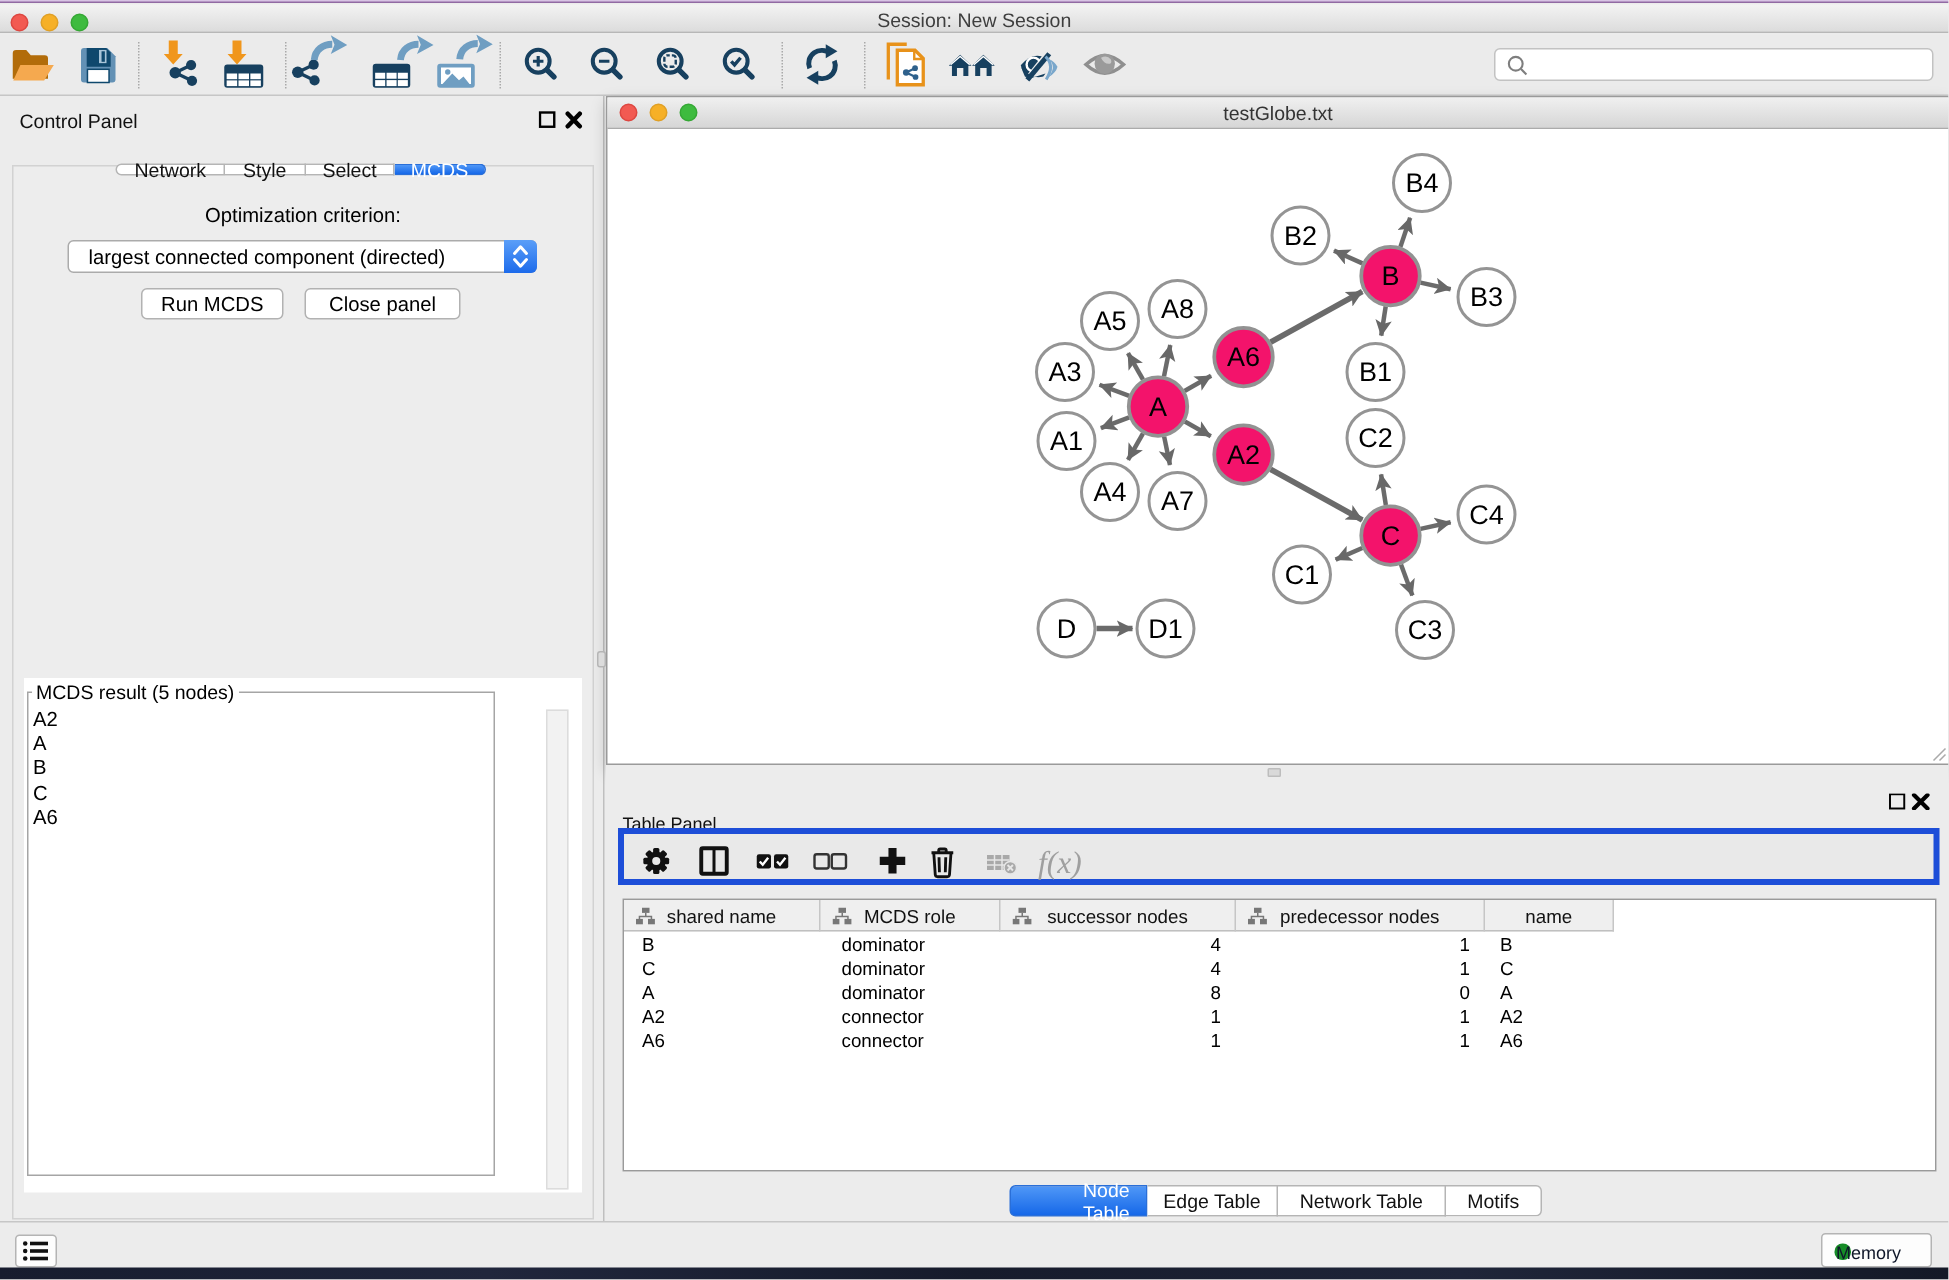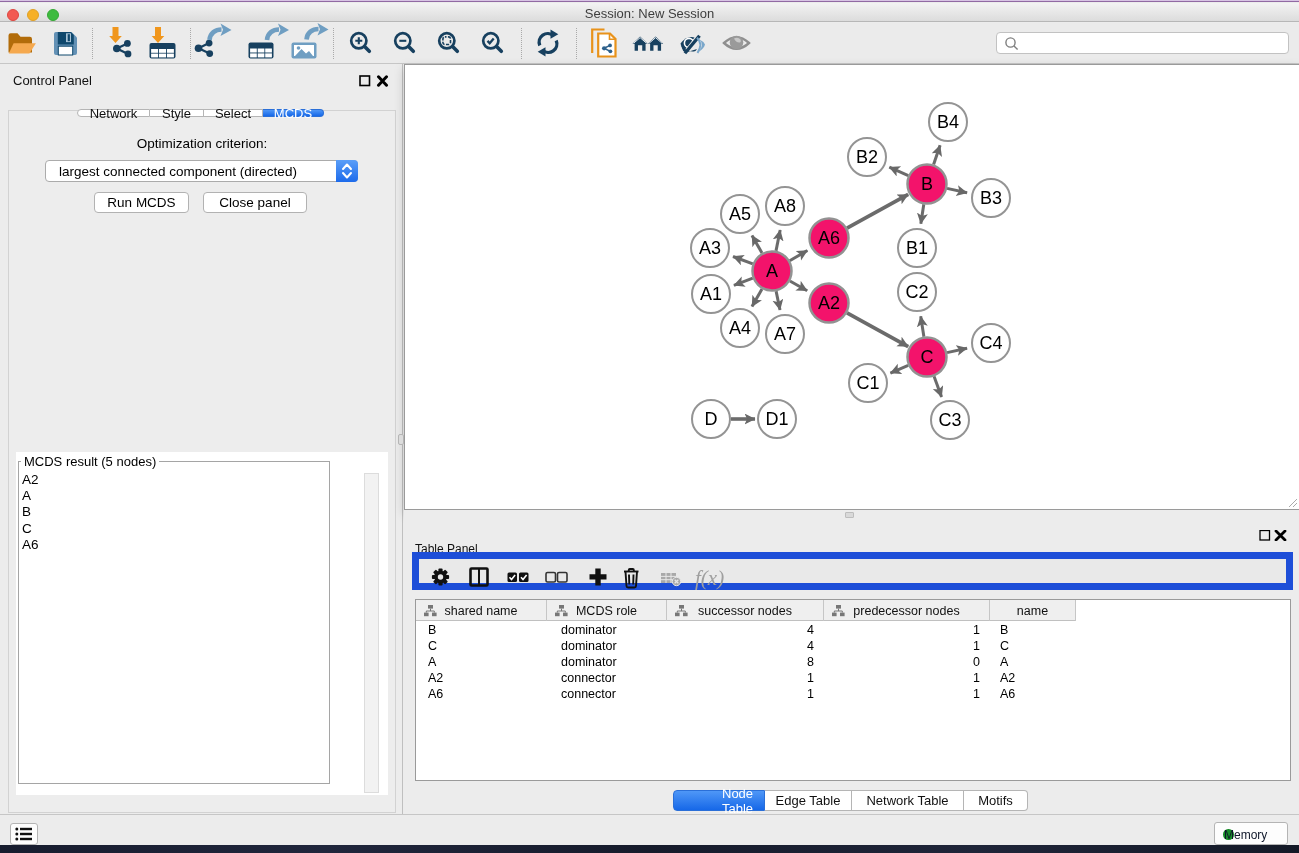--- a/index.html
+++ b/index.html
@@ -26,21 +26,21 @@
 .tab.last { border-radius:0 4px 4px 0; }
 .tab.sel { background:linear-gradient(#4f97f7,#1668e8); border-color:#2a6fd8; color:#fff; }
 #cpInner { position:absolute; left:8px; top:46px; width:388px; height:703px; border:1px solid #d2d2d2; background:#ededed; }
 
 #netwin { left:404px; top:64px; width:895px; height:446px; background:#fff; border:1px solid #9a9a9a; border-right:none; box-shadow:0 4px 10px rgba(0,0,0,0.18); }
 #nettitle { position:absolute; left:0; top:0; width:100%; height:21px; background:linear-gradient(#f0f0f0,#d6d6d6); border-bottom:1px solid #ababab; }
 #nettitle .title { position:absolute; left:0; right:0; top:3px; text-align:center; font-size:13px; color:#333; }
 
 #tpanel { left:404px; top:510px; width:895px; height:304px; background:#ececec; }
 #tpanel .phead { position:absolute; left:11px; top:16px; font-size:12px; color:#111;margin-top:16px; }
-#ttoolbar { position:absolute; left:8px; top:42px; width:881px; height:38px; background:#e9e9e9; border:7px solid #1d4ed8; }
+#ttoolbar { position:absolute; left:8px; top:42px; width:881px; height:38px; background:#e9e9e9; border:4px solid #1d4ed8; }
 #ttable { position:absolute; left:11px; top:89px; width:876px; height:182px; background:#fff; border:1px solid #9a9a9a; }
 #thead { position:absolute; left:0; top:0; width:660px; height:21px; background:#efefef; border-bottom:1px solid #c0c0c0; font-size:12.5px; color:#111;text-align:center; }
 .hcol { position:absolute; top:0; height:21px; border-right:1px solid #c6c6c6; display:flex; align-items:center; justify-content:center; }
 .trow { position:absolute; font-size:12.5px; color:#000; height:16px; line-height:16px; }
 .btabs { position:absolute; top:280px; left:269px; display:flex; font-size:13px; }
 .btab { background:#fff; border:1px solid #b5b5b5; border-left:none; height:21px; display:flex; align-items:center; justify-content:center; color:#111; }
 .btab.first { border-left:1px solid #b5b5b5; border-radius:4px 0 0 4px;padding-left:48px; }
 .btab.last { border-radius:0 4px 4px 0; }
 .btab.sel { background:linear-gradient(#4f97f7,#1668e8); border-color:#2a6fd8; color:#fff; }
 
@@ -226,20 +226,26 @@
       <fieldset style="position:absolute;left:2px;top:2px;width:312px;height:330px;border:1px solid #a5a5a5;border-radius:0;">
         <legend style="font-size:13px;padding:0 3px;margin-left:2px;color:#000;">MCDS result (5 nodes)</legend>
       </fieldset>
       <div style="position:absolute;left:6px;top:20px;font-size:13.5px;line-height:16.2px;color:#000;">A2<br>A<br>B<br>C<br>A6</div>
       <div style="position:absolute;left:348px;top:21px;width:15px;height:320px;background:#f2f2f2;border:1px solid #dcdcdc;"></div>
     </div>
   </div>
 </div>
 
 <div class="abs" id="netwin">
+  <div id="nettitle">
+    <div class="tl" style="left:8px;top:4px;background:#f25a52;border:1px solid #dd4741;"></div>
+    <div class="tl" style="left:28px;top:4px;background:#f6b027;border:1px solid #e0a026;"></div>
+    <div class="tl" style="left:48px;top:4px;background:#3ebb3f;border:1px solid #35a835;"></div>
+    <div class="title">testGlobe.txt</div>
+  </div>
   <svg id="graph" width="893" height="423" viewBox="405 86 893 423" style="position:absolute;left:0;top:22px;">
     <defs>
       <marker id="arw" markerUnits="userSpaceOnUse" markerWidth="16" markerHeight="15" refX="10.5" refY="5.5" orient="auto">
         <path d="M0,0 L11,5.5 L0,11 L2.6,5.5 Z" fill="#686868"></path>
       </marker>
     </defs>
     <g id="edges" stroke="#6b6b6b" fill="none">
         <line x1="752.8" y1="277.2" x2="733.9" y2="284.4" stroke-width="3.0" marker-end="url(#arw)"></line>
         <line x1="752.8" y1="262.9" x2="733.0" y2="255.5" stroke-width="3.0" marker-end="url(#arw)"></line>
         <line x1="762.0" y1="287.9" x2="752.0" y2="305.6" stroke-width="3.0" marker-end="url(#arw)"></line>

